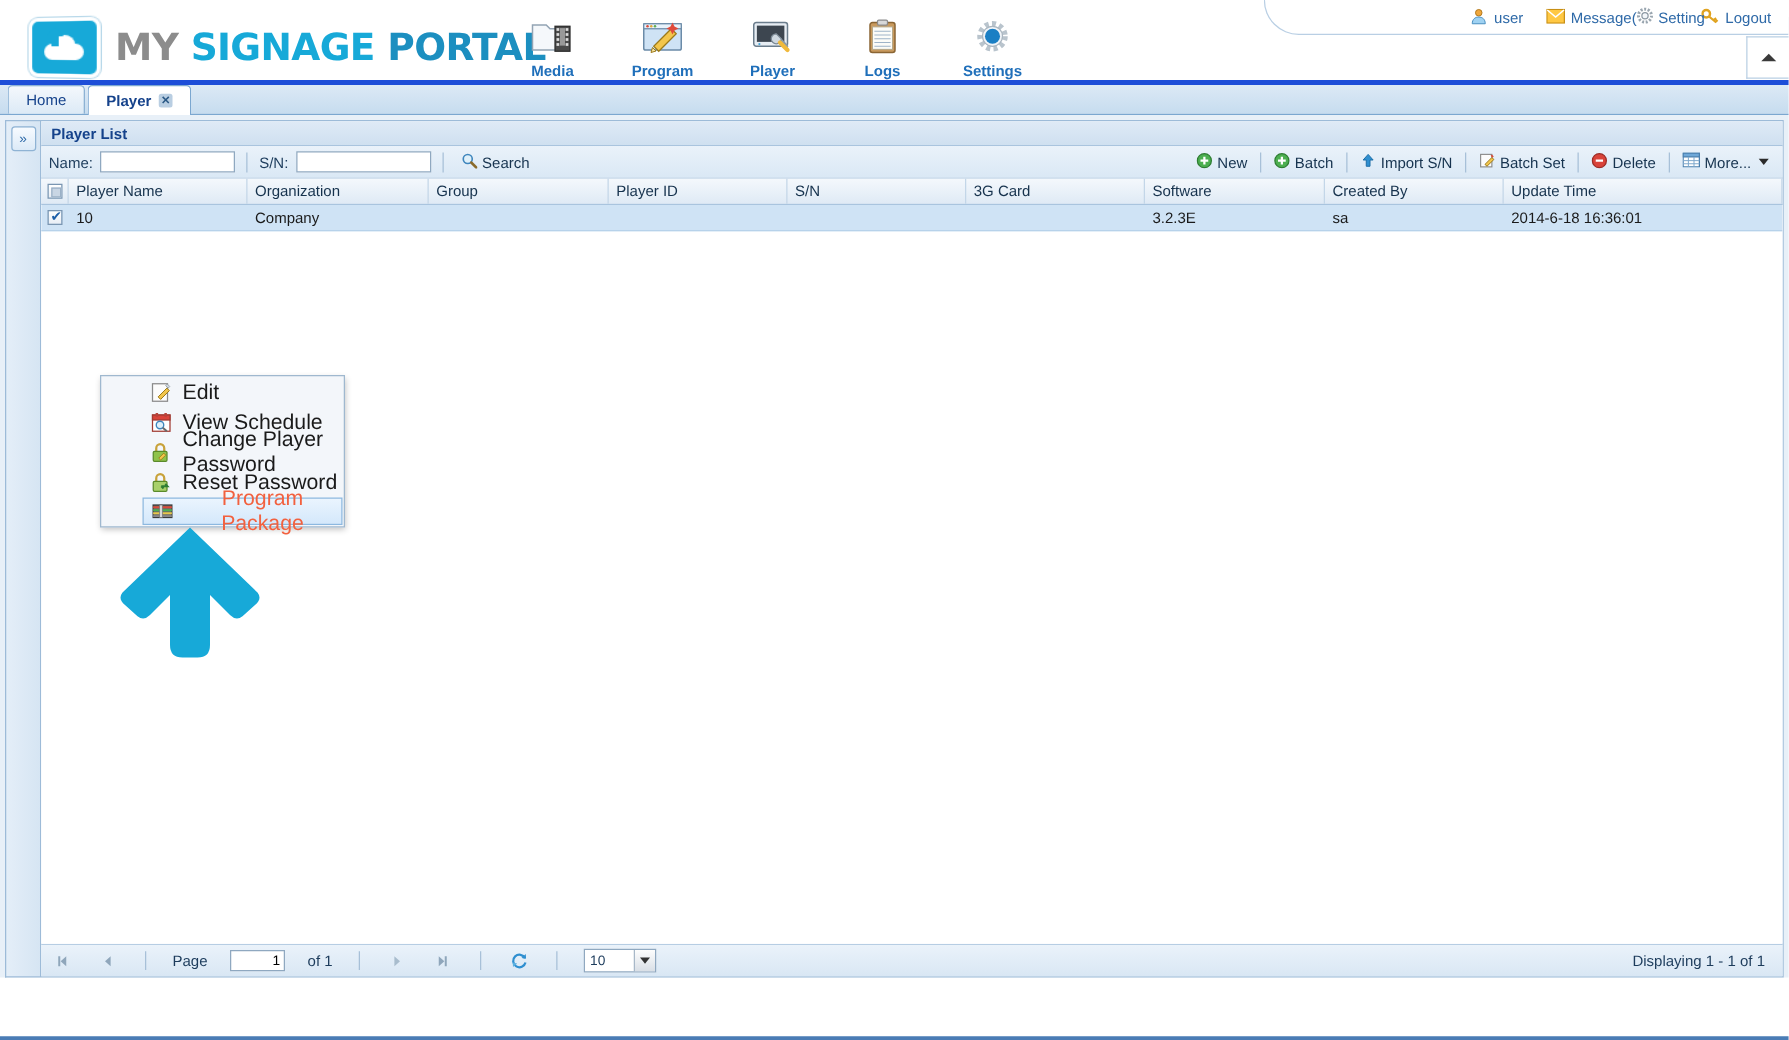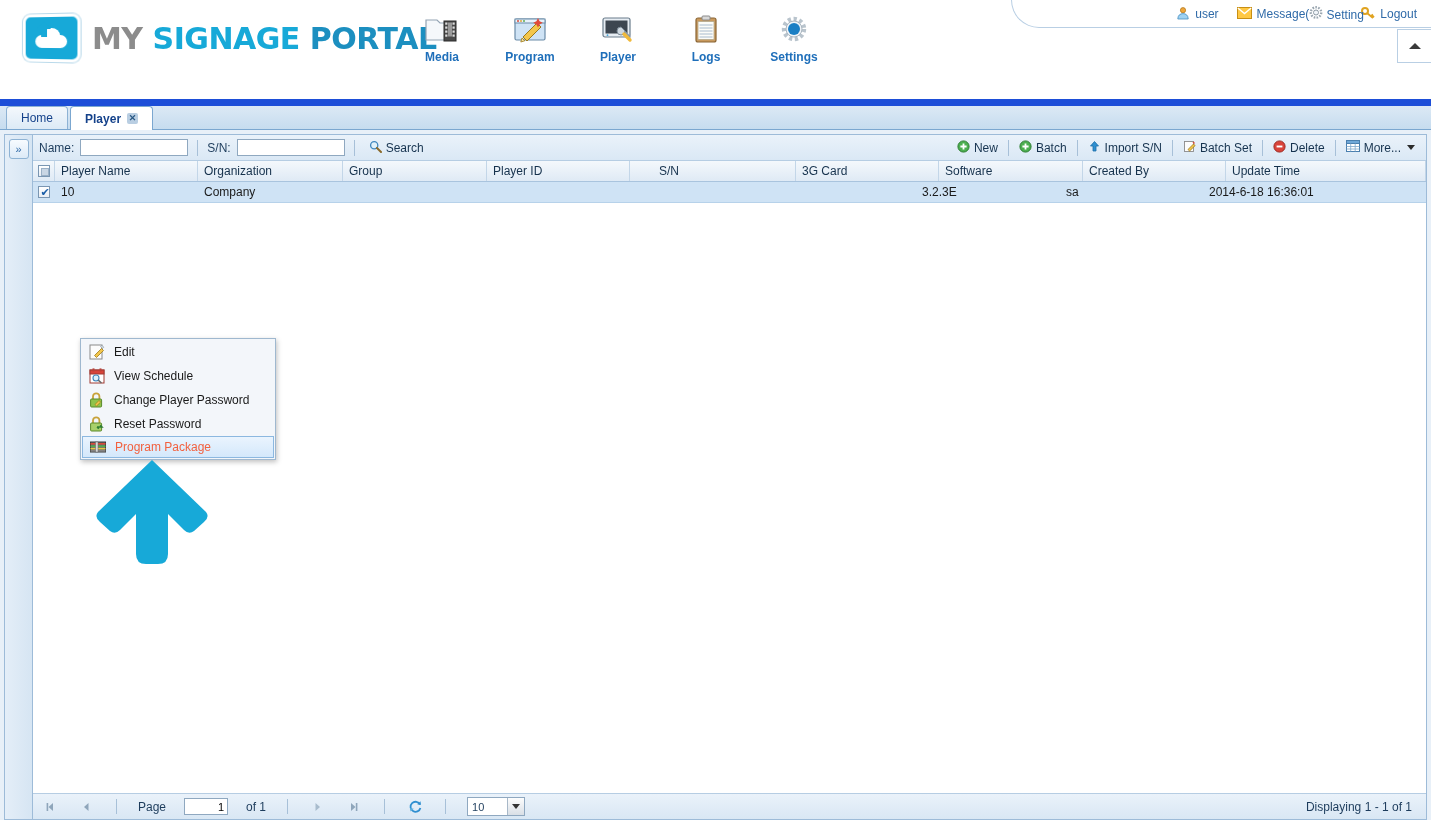--- a/index.html
+++ b/index.html
@@ -14,23 +14,23 @@
   .app {
     position: relative;
     width: 1431px; height: 832px;
     background: #ffffff;
     border-bottom: 3px solid #4a7cb5;
   }
 
   
   .header {
     position: relative;
-    height: 106px;
+    height: 68px;
     background: #ffffff;
-    border-bottom: 7px solid #1d4ed8;
+    border-bottom: 4px solid #1d4ed8;
   }
   .header-topbar {
     position: absolute;
     right: 0; top: 0;
     height: 28px;
     display: flex;
     align-items: center;
     gap: 18px;
     padding-right: 14px;
     z-index: 5;
@@ -396,23 +396,24 @@
     box-shadow: 1px 2px 5px rgba(0,0,0,0.25);
     z-index: 40;
     padding: 1px;
   }
   .ctx-item {
     height: 24px;
     display: flex;
     align-items: center;
     gap: 8px;
     padding-left: 6px;
-    font-size: 12px;
+    font-size: 17px;
     color: #1a1a1a;
     cursor: pointer;
+    margin-left: 32px;
   }
   .ctx-item.hl {
     background: linear-gradient(to bottom,#eaf4fe,#d4e8fb);
     border: 1px solid #8cb8e0;
     color: #f2613f;
     height: 22px;
     text-align: center;
   }
   .ctx-ico {
     width: 18px; height: 18px;
@@ -642,20 +643,21 @@
   </div>
 
   <div class="body-area">
 
     <div class="side-rail">
       <div class="rail-btn">»</div>
     </div>
 
     <div class="panel">
 
+      <div class="panel-title">Player List</div>
 
       <div class="toolbar">
         <span class="tb-label">Name:</span>
         <input class="tb-input" type="text" value="" style="">
         <span class="tb-sep"></span>
         <span class="tb-label">S/N:</span>
         <input class="tb-input" type="text" value="" style="">
         <span class="tb-sep"></span>
         <span class="tb-btn">
           <span>
@@ -741,21 +743,21 @@
           </div>
         <div class="gh-cell" style="width:145px;">
             <span>Organization</span>
           </div>
         <div class="gh-cell" style="width:144px;">
             <span>Group</span>
           </div>
         <div class="gh-cell" style="width:143px;">
             <span>Player ID</span>
           </div>
-        <div class="gh-cell" style="width:143px;margin-left:23px;">
+        <div class="gh-cell" style="width:143px;">
             <span>S/N</span>
           </div>
         <div class="gh-cell" style="width:143px;">
             <span>3G Card</span>
           </div>
         <div class="gh-cell" style="width:144px;">
             <span>Software</span>
           </div>
         <div class="gh-cell" style="width:143px;">
             <span>Created By</span>

